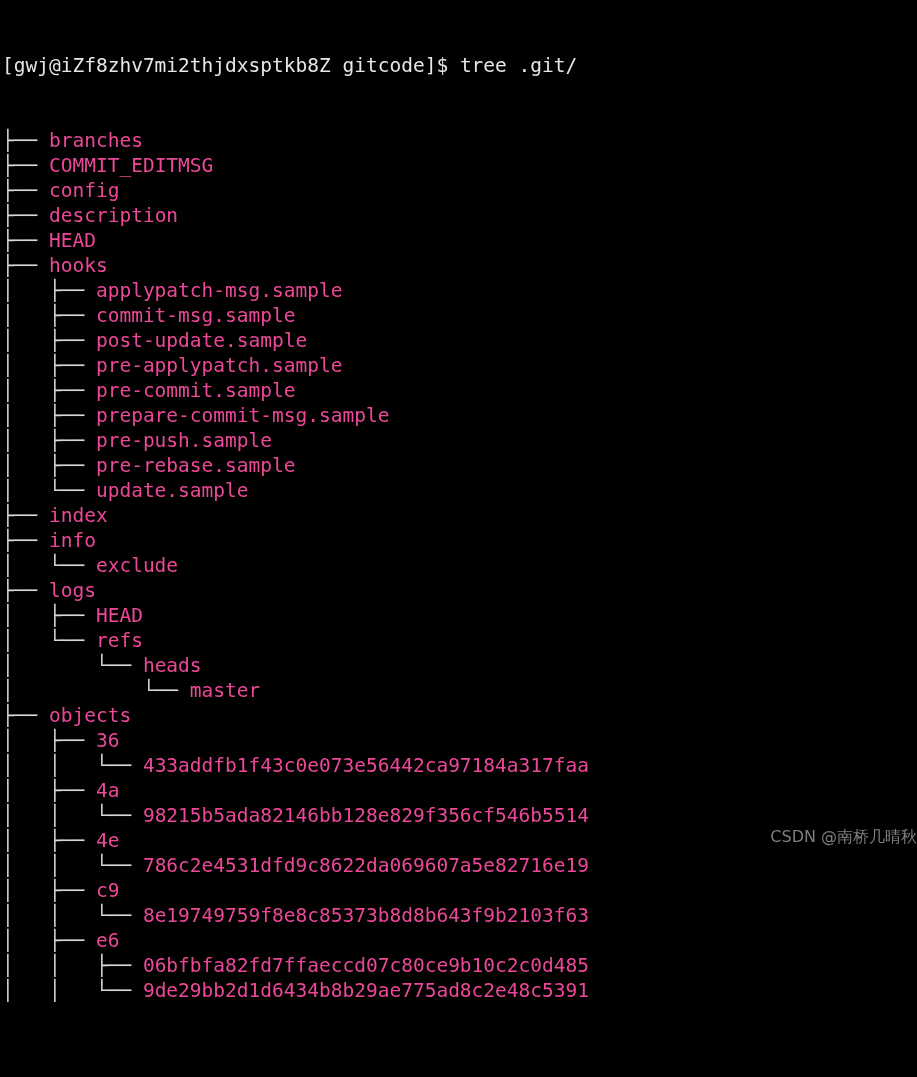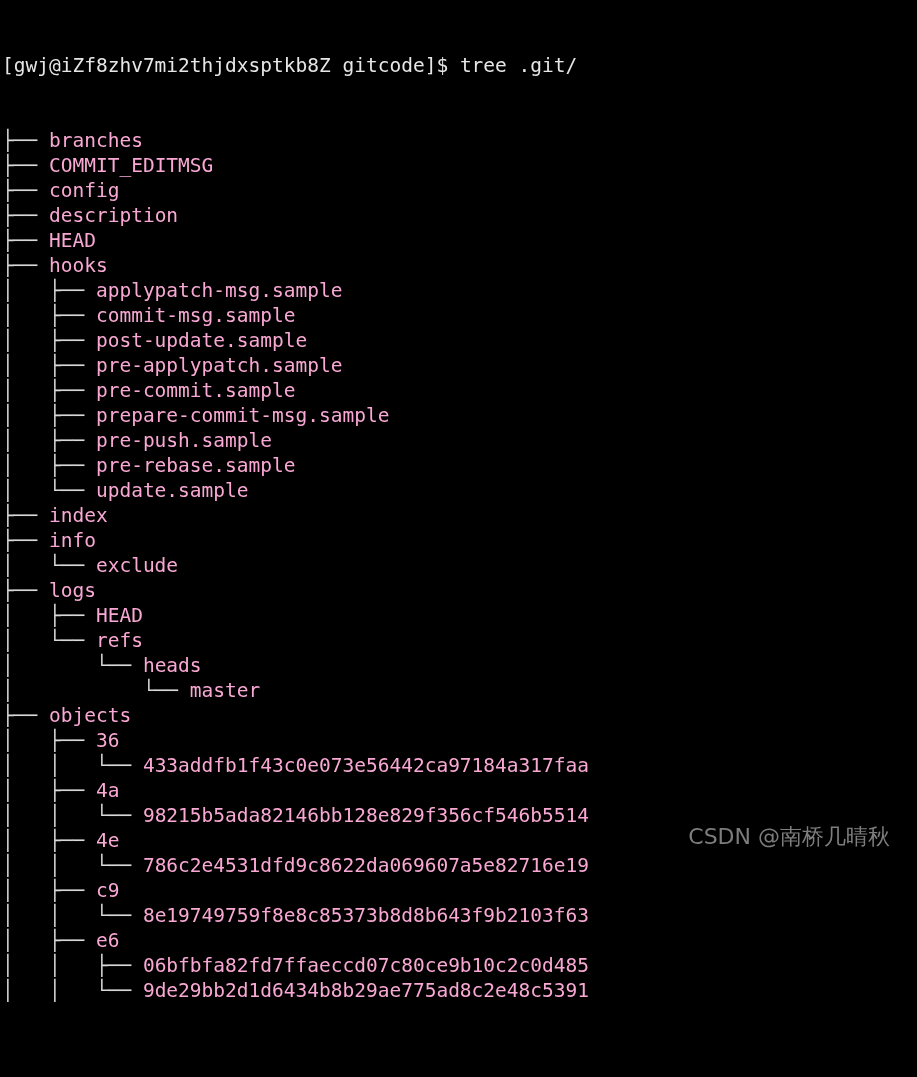--- a/index.html
+++ b/index.html
@@ -42,32 +42,32 @@
     white-space: pre;
   }
   .prompt-line {
     color: #e6e6e6;
   }
   .tree-glyph {
     color: #d8d8d8;
   }
   .name-dir,
   .name-file {
-    color: #f9a8d4;
+    color: #ec4899;
     margin-top: 18px;
   }
   .root {
     color: #e8e8e8;
   }
   #watermark {
     position: absolute;
-    right: 27px;
+    right: 0;
     bottom: 12px;
     font-family: "DejaVu Sans", "Liberation Sans", sans-serif;
-    font-size: 22px;
+    font-size: 16px;
     line-height: 22px;
     color: #7d7d7d;
     white-space: pre;
     user-select: none;
   }
 </style>
 </head>
 <body>
 
 <div id="terminal">

